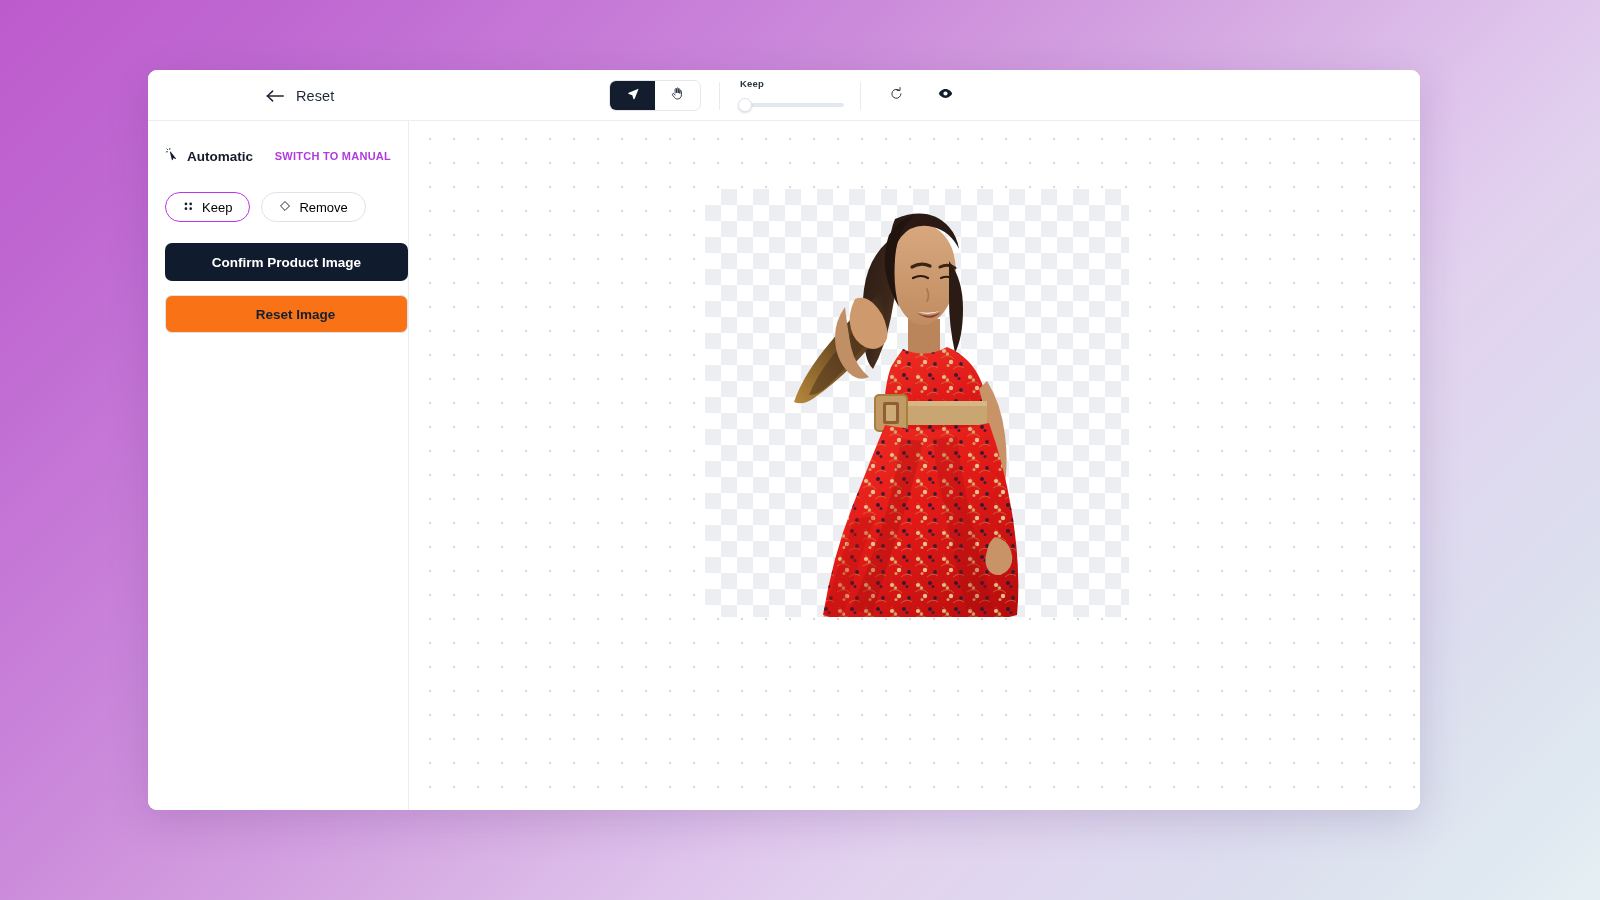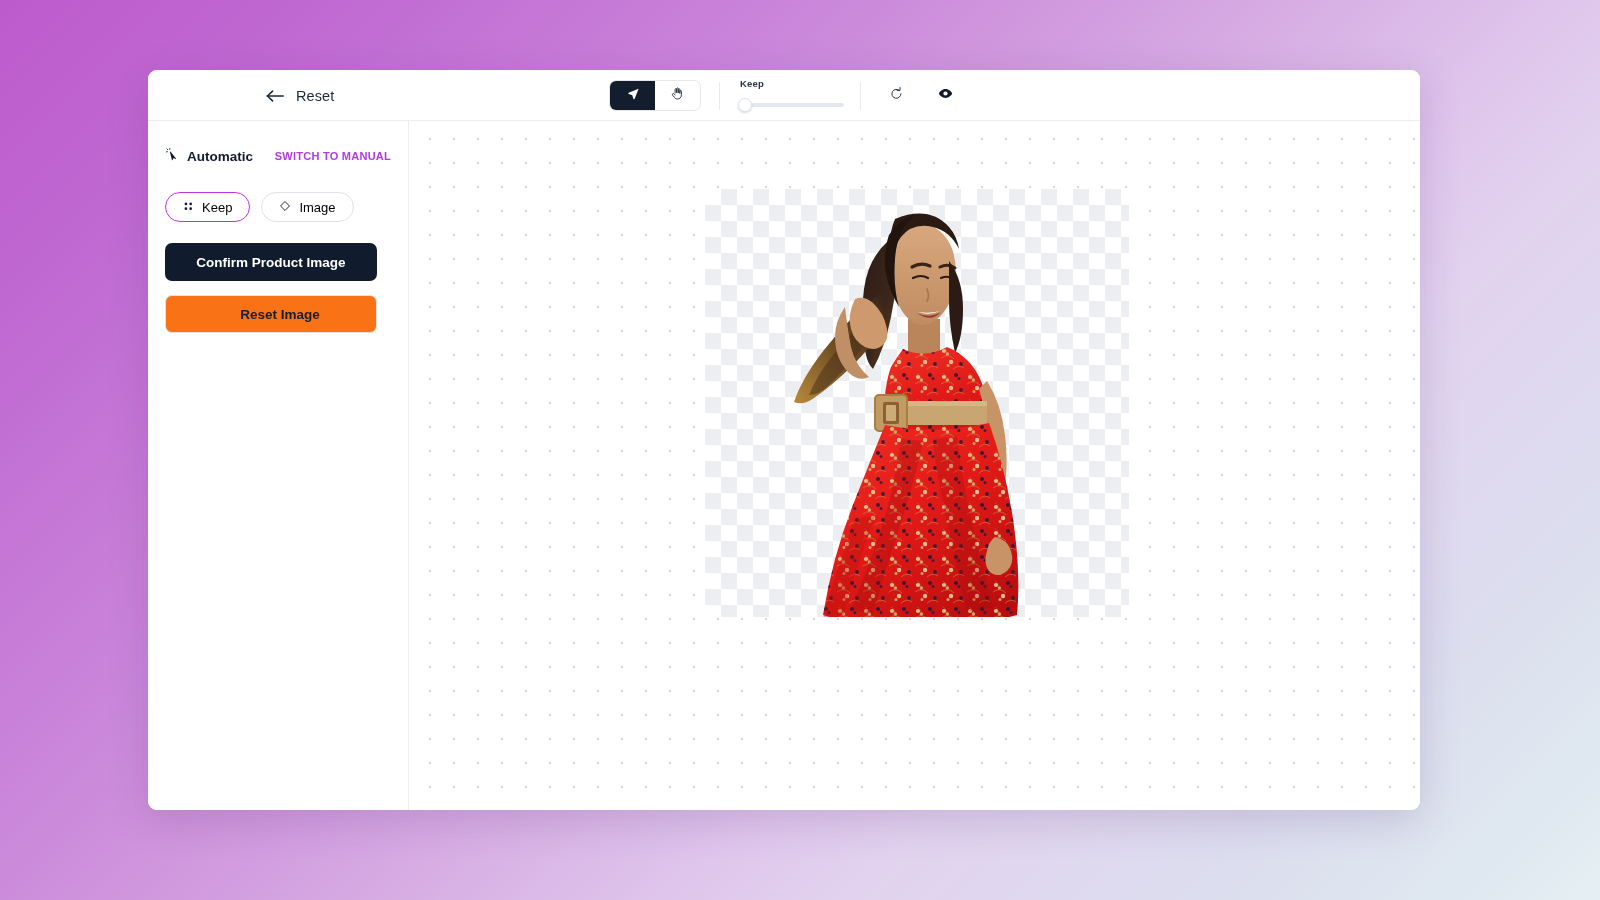--- a/index.html
+++ b/index.html
@@ -129,21 +129,21 @@
     font-family: "Liberation Sans", sans-serif;
   }
   .pill.selected { border-color: #bd34e8; }
 
   .hint {
     margin-top: 22px; font-size: 13px; line-height: 1.28;
     color: #2c3543; max-width: 216px;
   }
 
   .action {
-    display: block; width: 212px; height: 38px;
+    display: block; width: 243px; height: 38px;
     border-radius: 7px; margin-top: 21px;
     font-size: 13.5px; font-weight: bold;
     cursor: pointer; font-family: "Liberation Sans", sans-serif;
   }
   .action.primary { background: #101c2e; color: #fff; border: 0; }
   .action.secondary { background: #f97316; color: #151f2e; border: 1.4px solid #dfe2e8; margin-top: 14px; padding-left: 18px; }
 
   
   .canvas {
     flex: 1; position: relative; background: #fff;
@@ -260,21 +260,21 @@
             </span>
             <span>Keep</span>
           </button>
 
           <button class="pill">
             <span>
               <svg viewBox="0 0 14 14" width="12" height="12">
                 <path d="M7 1.8 12.2 7 7 12.2 1.8 7z" fill="none" stroke="#1d2735" stroke-width="1.15" stroke-linejoin="round"></path>
               </svg>
             </span>
-            <span>Image</span>
+            <span>Remove</span>
           </button>
         </div>
 
 
         <button class="action primary">Confirm Product Image</button>
         <button class="action secondary">Reset Image</button>
       </div>
     </div>
 
     <div class="canvas">

